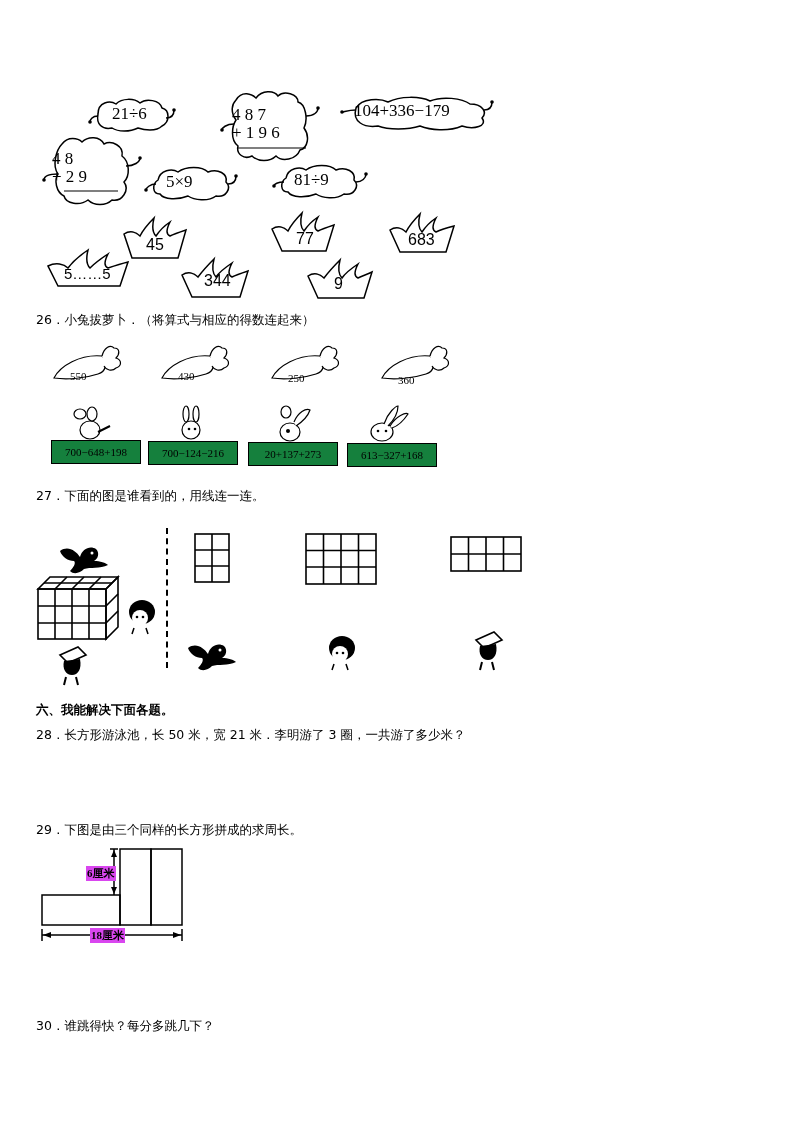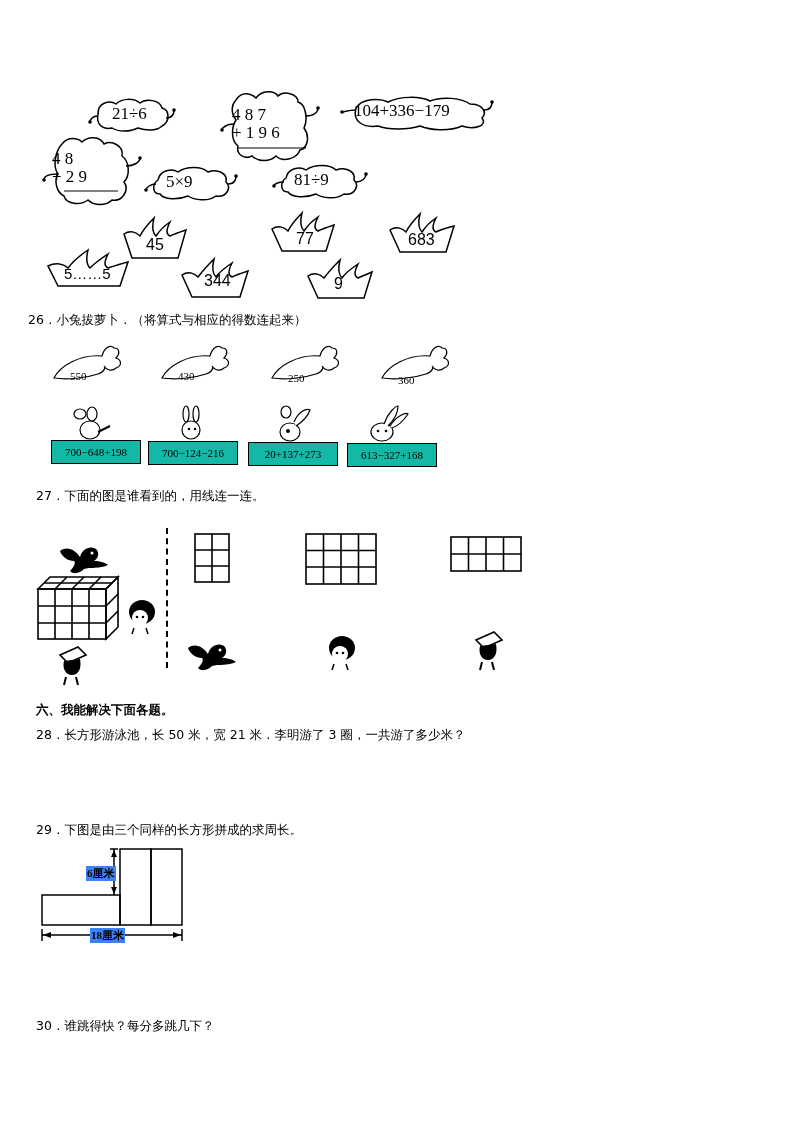--- a/index.html
+++ b/index.html
@@ -7,22 +7,22 @@
          font-family:"DejaVu Serif","Liberation Serif",serif; color:#000; }
   .abs { position:absolute; }
   .q { font-family:"DejaVu Sans","Liberation Sans",sans-serif; font-size:12.5px; white-space:nowrap; }
   .section { font-family:"DejaVu Sans","Liberation Sans",sans-serif; font-size:12.5px; font-weight:bold;text-align:right; }
   svg { position:absolute; overflow:visible; }
   .exprtxt { font-family:"Liberation Serif","DejaVu Serif",serif; font-size:17px; }
   .vert { font-family:"Liberation Serif","DejaVu Serif",serif; font-size:17px; line-height:17px; text-align:left; }
   .grassnum { font-family:Liberation Sans, sans-serif; font-size:16px; }
   .carrotnum { font-family:"Liberation Serif","DejaVu Serif",serif; font-size:11px;margin-top:10px; }
   .box { position:absolute; border:1.5px solid #000; height:22px; line-height:22px; text-align:center;
-         font-family:"Liberation Serif","DejaVu Serif",serif; font-size:11px; background:#14b8a6; }
-  .dimlbl { font-family:"Liberation Serif","DejaVu Serif",serif; font-size:11px; font-weight:bold; background:#3b82f6; padding:0 1px; }
+         font-family:"Liberation Serif","DejaVu Serif",serif; font-size:11px; background:#15803d; }
+  .dimlbl { font-family:"Liberation Serif","DejaVu Serif",serif; font-size:11px; font-weight:bold; background:#d946ef; padding:0 1px; }
 </style>
 </head>
 <body>
 
 <div>
 
   <svg style="left:88px;top:98px" width="90" height="34">
     <path d="M10,16 C10,4 22,2 28,6 C34,0 46,0 52,5 C58,0 72,2 74,10 C82,12 82,24 74,28 C68,34 56,32 50,30 C42,34 30,34 24,30 C14,32 8,26 10,16 Z" fill="#fff" stroke="#000" stroke-width="1.5"></path>
     <path d="M10,18 C4,18 2,22 2,24" fill="none" stroke="#000" stroke-width="1.5"></path>
       <circle cx="2" cy="24" r="1.8"></circle>
@@ -106,21 +106,21 @@
     <path d="M12,44 L2,22 C8,18 14,20 18,24 C24,16 30,10 34,6 C32,14 32,20 36,24 C40,18 46,14 52,10 C48,18 48,22 52,24 C56,22 62,20 68,18 L60,44 Z" fill="#fff" stroke="#000" stroke-width="1.5"></path>
   </svg>
   <div class="abs grassnum" style="left:204px;top:272px">344</div>
 
   <svg style="left:306px;top:254px" width="68" height="44">
     <path d="M12,44 L2,22 C8,18 14,20 18,24 C24,16 30,10 34,6 C32,14 32,20 36,24 C40,18 46,14 52,10 C48,18 48,22 52,24 C56,22 62,20 66,18 L58,44 Z" fill="#fff" stroke="#000" stroke-width="1.5"></path>
   </svg>
   <div class="abs grassnum" style="left:334px;top:275px">9</div>
 </div>
 
-<div class="abs q" style="left:28px;top:312px">26．小兔拔萝卜．（将算式与相应的得数连起来）</div>
+<div class="abs q" style="left:36px;top:312px">26．小兔拔萝卜．（将算式与相应的得数连起来）</div>
 
 <div>
   <svg style="left:50px;top:344px" width="70" height="38">
     <path d="M4,34 C10,22 30,10 52,12 C58,18 56,28 48,30 C36,34 18,36 4,34 Z" fill="#fff" stroke="#000" stroke-width="1.2"></path>
     <path d="M52,12 C54,4 60,0 64,4 C70,4 70,10 66,14 C72,16 72,22 66,24 C62,28 56,26 54,22" fill="#fff" stroke="#000" stroke-width="1.2"></path>
   </svg>
   <div class="abs carrotnum" style="left:70px;top:360px">550</div>
 
   <svg style="left:158px;top:344px" width="70" height="38">
     <path d="M4,34 C10,22 30,10 52,12 C58,18 56,28 48,30 C36,34 18,36 4,34 Z" fill="#fff" stroke="#000" stroke-width="1.2"></path>

